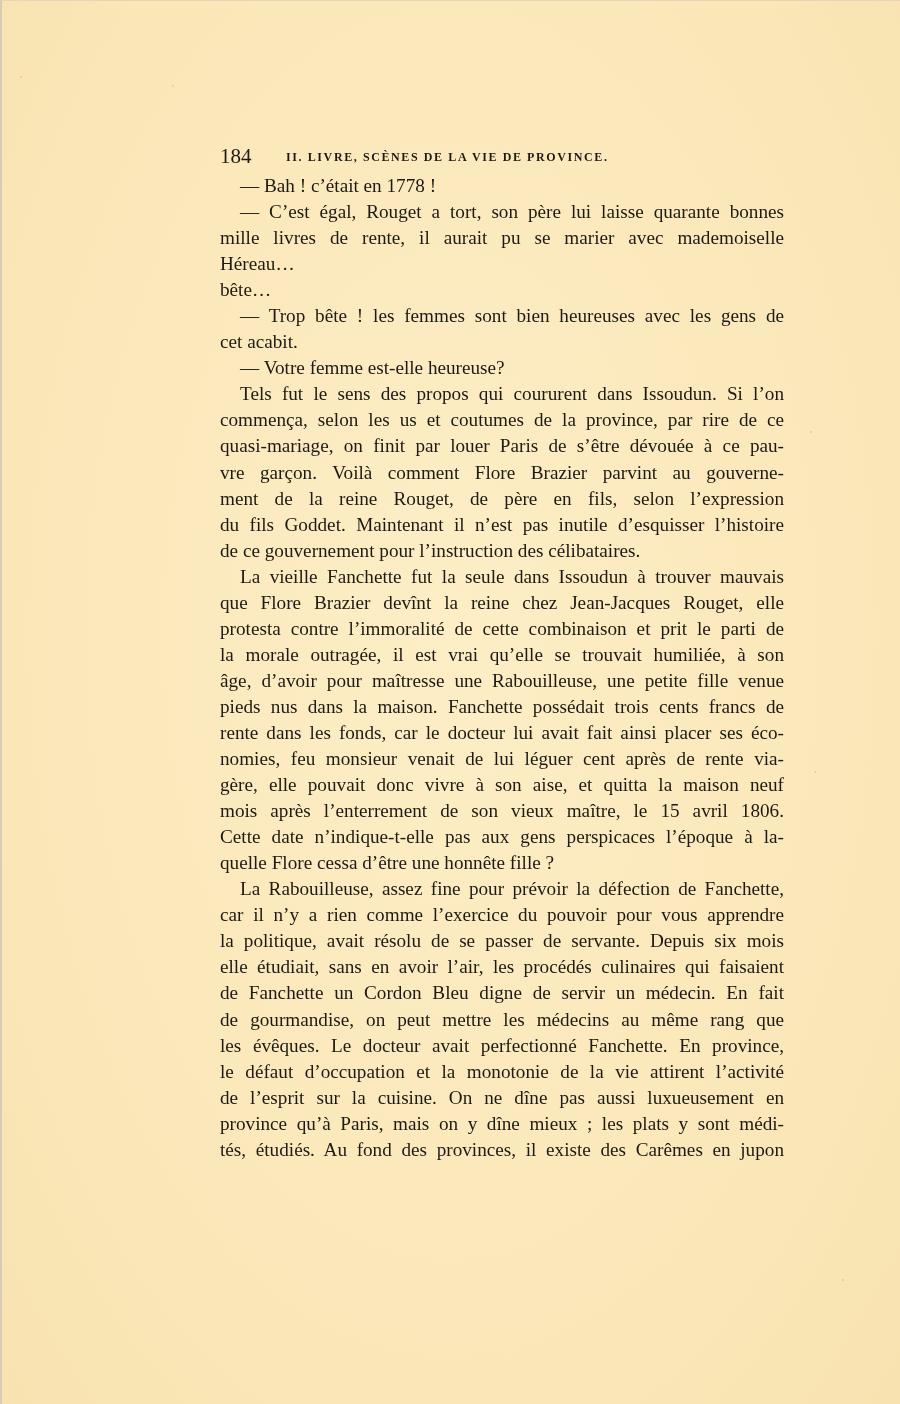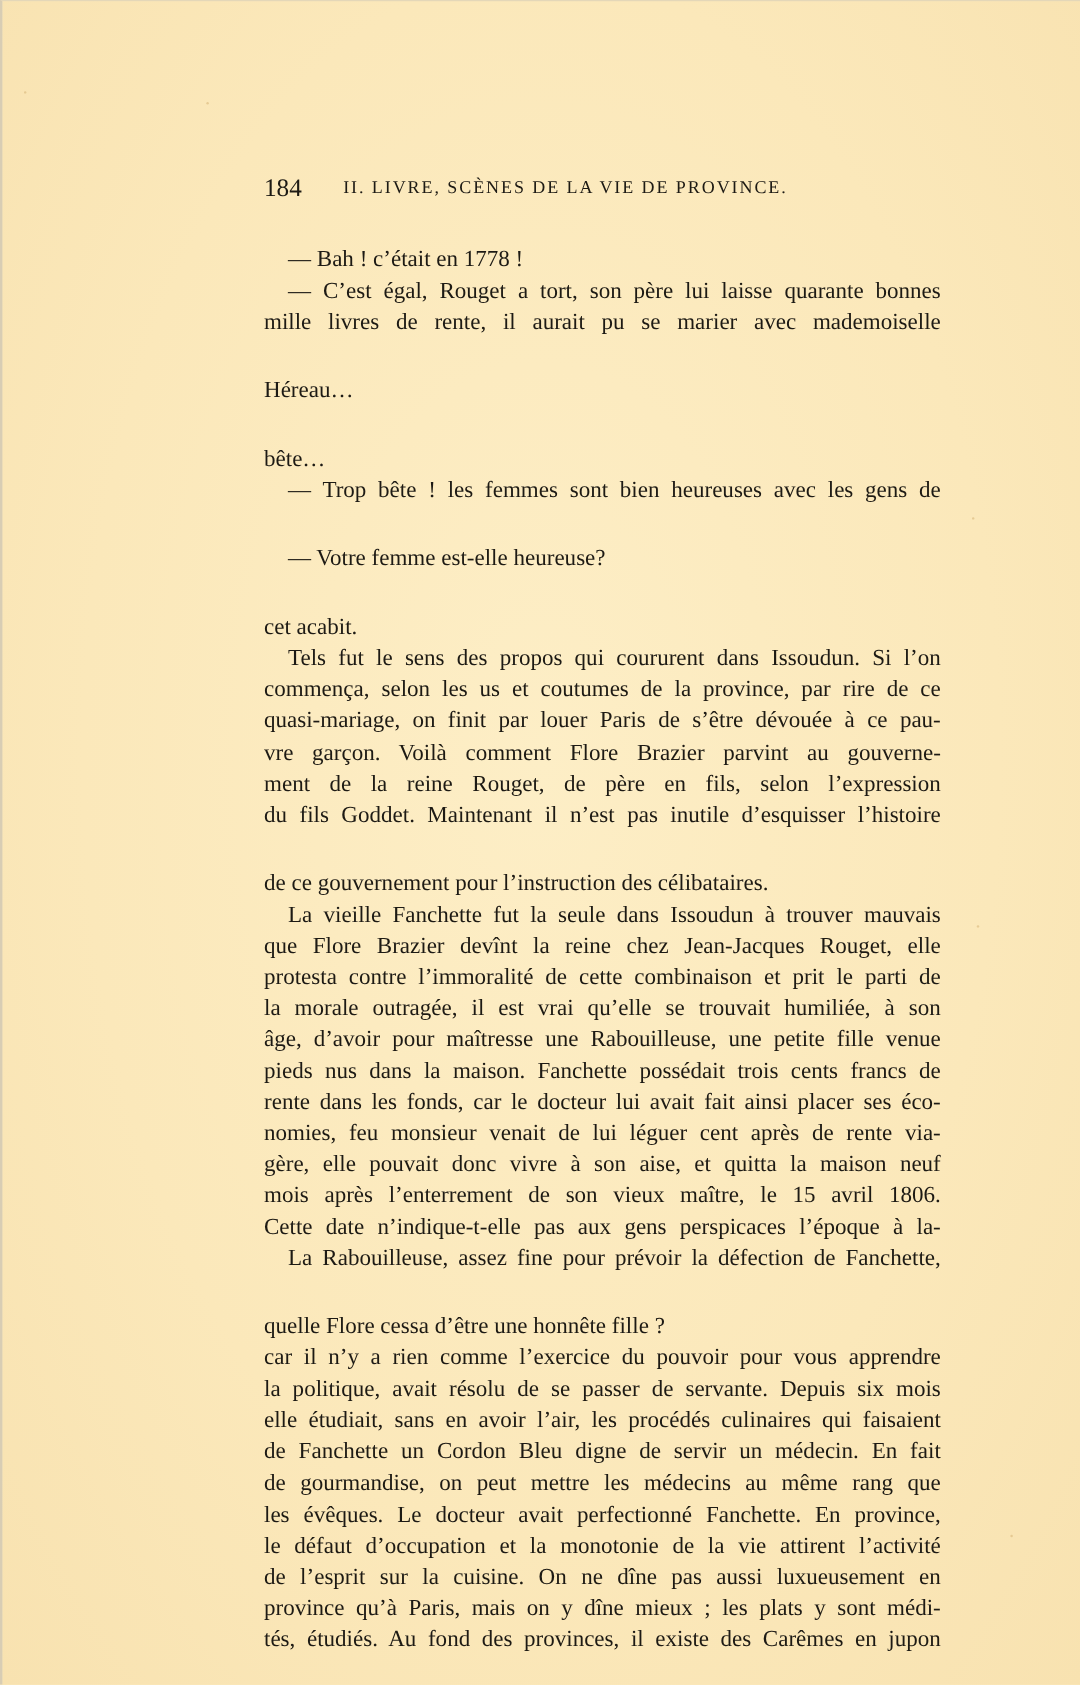--- a/index.html
+++ b/index.html
@@ -16,35 +16,35 @@
     box-sizing: border-box;
   }
   .header {
     position: absolute; left: 218px; top: 143px; width: 566px;
     font-family: "Liberation Serif", serif;
     color: #1d1a14;
     white-space: nowrap;
   }
   .folio { font-size: 21px; display: inline-block; width: 66px; }
   .running-title {
-    font-size: 15px; font-weight: normal; letter-spacing: 1.6px;
+    font-size: 12px; font-weight: bold; letter-spacing: 1.6px;
     display: inline-block; vertical-align: 2px;
   }
   .text {
     position: absolute; left: 218px; top: 172px; width: 564px;
     font-family: "Liberation Serif", serif;
     font-size: 19.2px;
     line-height: 26.05px;
     color: #1d1a14;
   }
   .line {
     display: block; height: 26.05px; white-space: nowrap;
     text-align: justify; text-align-last: justify;
   }
-  .line.last { text-align-last: left; margin-top: 31px; }
+  .line.last { text-align-last: left; }
   .line.indent { padding-left: 20px; }
   .speck { position: absolute; width: 2px; height: 2px; border-radius: 1px; background: #d9b87c; opacity: .6; }
 </style>
 </head>
 <body>
 
 <div class="page">
   <span class="speck" style="left:18px;top:75px"></span>
   <span class="speck" style="left:170px;top:84px"></span>
   <span class="speck" style="left:808px;top:430px"></span>
@@ -55,42 +55,42 @@
     <span class="folio">184</span><span class="running-title">II. LIVRE, SCÈNES DE LA VIE DE PROVINCE.</span>
   </div>
 
   <div class="text" id="body-text">
       <span class="line indent last">— Bah ! c’était en 1778 !</span>
       <span class="line indent">— C’est égal, Rouget a tort, son père lui laisse quarante bonnes</span>
       <span class="line">mille livres de rente, il aurait pu se marier avec mademoiselle</span>
       <span class="line last">Héreau…</span>
       <span class="line last">bête…</span>
       <span class="line indent">— Trop bête ! les femmes sont bien heureuses avec les gens de</span>
+      <span class="line last">cet acabit.</span>
       <span class="line indent last">— Votre femme est-elle heureuse?</span>
-      <span class="line last">cet acabit.</span>
       <span class="line indent">Tels fut le sens des propos qui coururent dans Issoudun. Si l’on</span>
       <span class="line">commença, selon les us et coutumes de la province, par rire de ce</span>
       <span class="line">quasi-mariage, on finit par louer Paris de s’être dévouée à ce pau-</span>
       <span class="line">vre garçon. Voilà comment Flore Brazier parvint au gouverne-</span>
       <span class="line">ment de la reine Rouget, de père en fils, selon l’expression</span>
       <span class="line">du fils Goddet. Maintenant il n’est pas inutile d’esquisser l’histoire</span>
       <span class="line last">de ce gouvernement pour l’instruction des célibataires.</span>
       <span class="line indent">La vieille Fanchette fut la seule dans Issoudun à trouver mauvais</span>
       <span class="line">que Flore Brazier devînt la reine chez Jean-Jacques Rouget, elle</span>
       <span class="line">protesta contre l’immoralité de cette combinaison et prit le parti de</span>
       <span class="line">la morale outragée, il est vrai qu’elle se trouvait humiliée, à son</span>
       <span class="line">âge, d’avoir pour maîtresse une Rabouilleuse, une petite fille venue</span>
       <span class="line">pieds nus dans la maison. Fanchette possédait trois cents francs de</span>
       <span class="line">rente dans les fonds, car le docteur lui avait fait ainsi placer ses éco-</span>
       <span class="line">nomies, feu monsieur venait de lui léguer cent après de rente via-</span>
       <span class="line">gère, elle pouvait donc vivre à son aise, et quitta la maison neuf</span>
       <span class="line">mois après l’enterrement de son vieux maître, le 15 avril 1806.</span>
       <span class="line">Cette date n’indique-t-elle pas aux gens perspicaces l’époque à la-</span>
+      <span class="line last">quelle Flore cessa d’être une honnête fille ?</span>
       <span class="line indent">La Rabouilleuse, assez fine pour prévoir la défection de Fanchette,</span>
-      <span class="line last">quelle Flore cessa d’être une honnête fille ?</span>
       <span class="line">car il n’y a rien comme l’exercice du pouvoir pour vous apprendre</span>
       <span class="line">la politique, avait résolu de se passer de servante. Depuis six mois</span>
       <span class="line">elle étudiait, sans en avoir l’air, les procédés culinaires qui faisaient</span>
       <span class="line">de Fanchette un Cordon Bleu digne de servir un médecin. En fait</span>
       <span class="line">de gourmandise, on peut mettre les médecins au même rang que</span>
       <span class="line">les évêques. Le docteur avait perfectionné Fanchette. En province,</span>
       <span class="line">le défaut d’occupation et la monotonie de la vie attirent l’activité</span>
       <span class="line">de l’esprit sur la cuisine. On ne dîne pas aussi luxueusement en</span>
       <span class="line">province qu’à Paris, mais on y dîne mieux ; les plats y sont médi-</span>
       <span class="line">tés, étudiés. Au fond des provinces, il existe des Carêmes en jupon</span>

